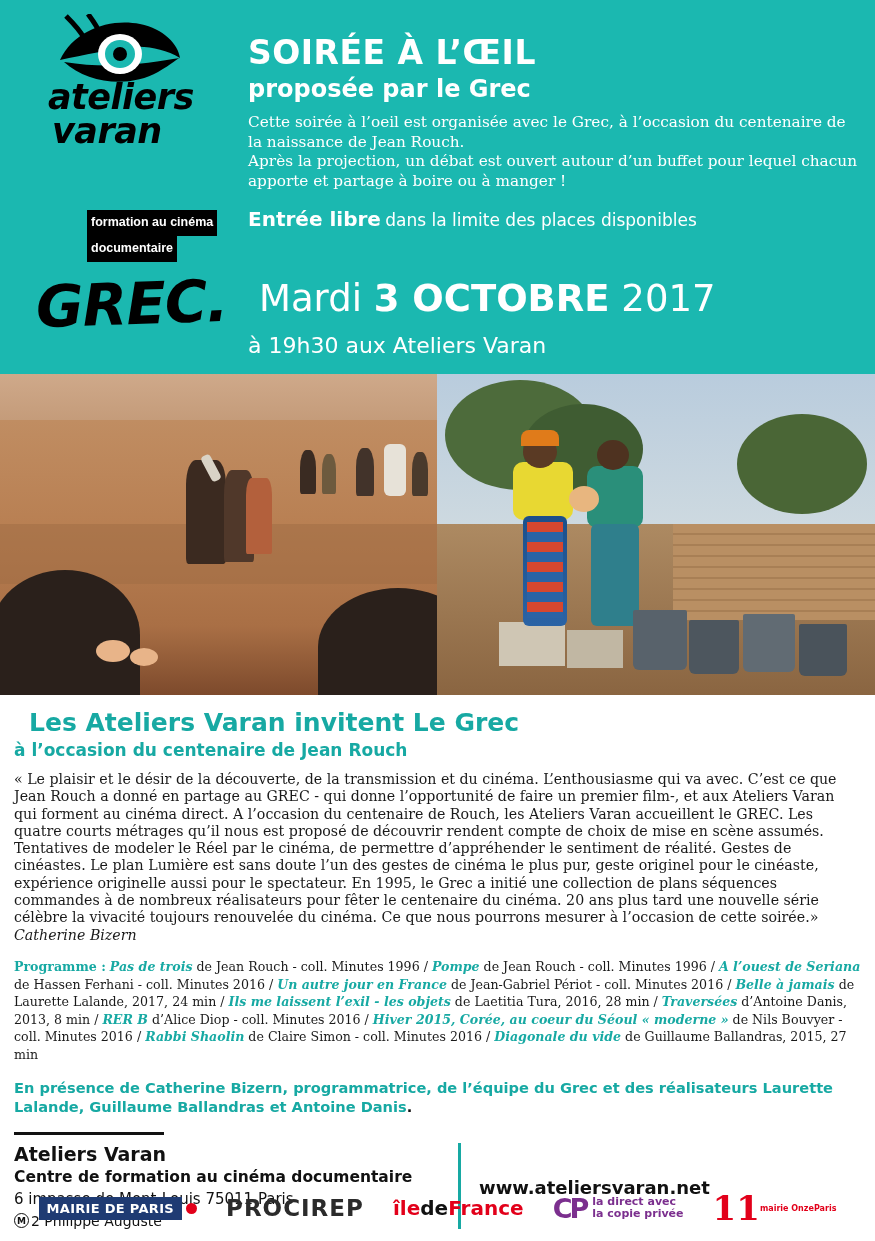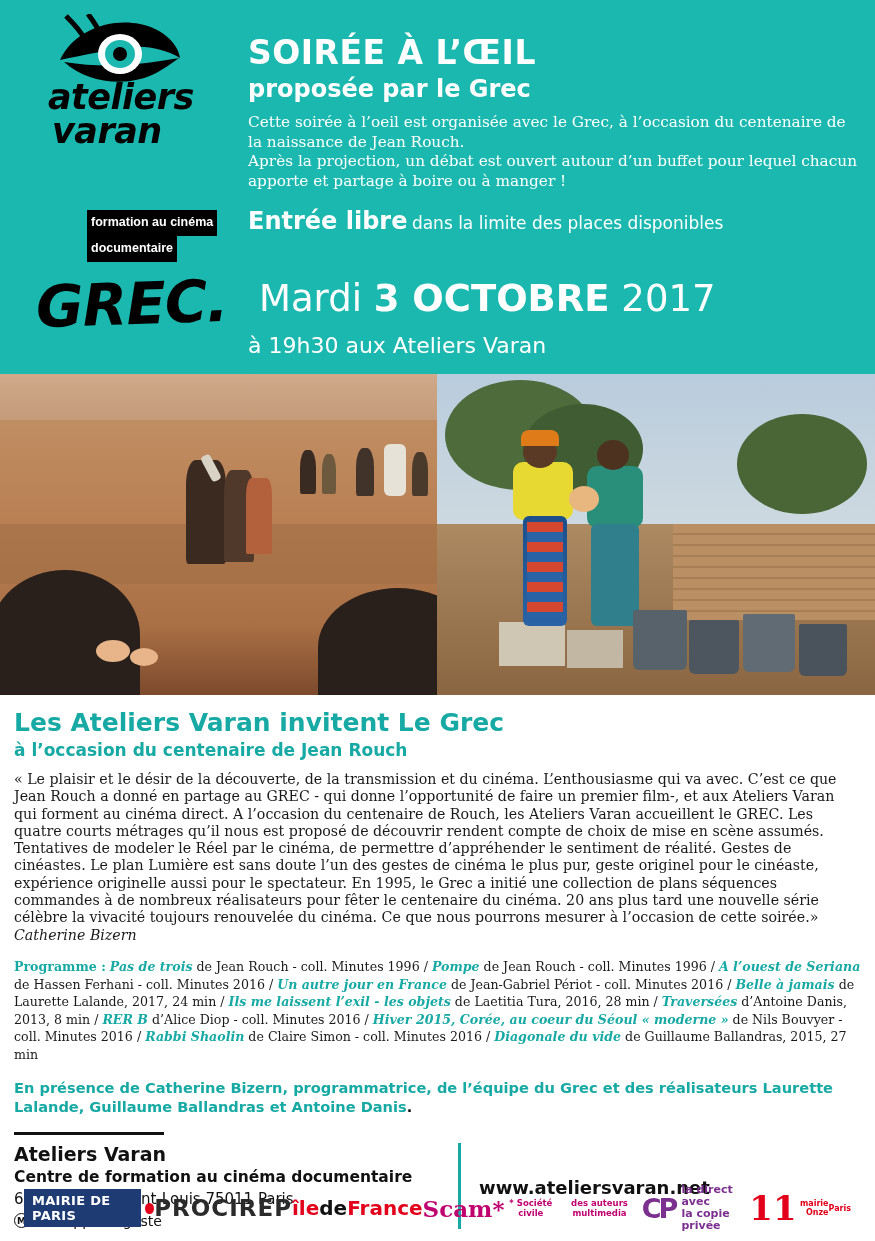--- a/index.html
+++ b/index.html
@@ -65,21 +65,21 @@
     margin-top: 2px;
   }
   .h-para {
     font-family: "DejaVu Serif", serif;
     font-size: 15.3px; line-height: 19.5px;
     margin-top: 9px;
   }
   .h-entree { margin-top: 16px; }
   .h-entree .big {
     font-family: "DejaVu Sans", sans-serif;
-    font-size: 24px; font-weight: bold;
+    font-size: 20px; font-weight: bold;
   }
   .h-entree .small {
     font-family: "DejaVu Sans", sans-serif;
     font-size: 17px;
   }
   .date-line {
     position: absolute; left: 259px; top: 278px;
     font-family: "DejaVu Sans", sans-serif;
     font-size: 37px; line-height: 42px;
     white-space: nowrap;
@@ -118,20 +118,21 @@
   .pr-person { position:absolute; }
   .pr-bucket { position:absolute; background:#58626b; border-radius:2px 2px 6px 6px; }
   .pr-block { position:absolute; background:#cfc6b4; }
 
   
   .main { position: relative; padding: 14px 14px 0 14px; }
   .m-title {
     font-family: "DejaVu Sans", sans-serif;
     font-size: 25px; font-weight: bold; color: #17a9a3;
     line-height: 28px;
+    margin-left: 15px;
   }
   .m-subtitle {
     font-family: "DejaVu Sans", sans-serif;
     font-size: 17px; font-weight: bold; color: #17a9a3;
     line-height: 20px; margin-top: 3px;
   }
   .m-body {
     font-family: "DejaVu Serif", serif;
     font-size: 14.2px; line-height: 17.3px;
     color: #1a1a1a; margin-top: 11px; text-align: left;
@@ -345,25 +346,20 @@
       <span class="sp-mairie-dot"></span>
     </div>
     <div class="sp">
       <span class="sp-procirep">PROCIREP</span>
     </div>
     <div class="sp sp-idf">
       <span>île</span>
         <span class="b">de</span>
         <span>France</span>
     </div>
-    <div class="sp sp-scam">
-      <div class="t1">Scam*</div>
-      <div class="t2">* Société civile</div>
-      <div class="t2">des auteurs multimedia</div>
-    </div>
     <div class="sp sp-cfc">
       <span class="mark">CP</span>
       <span class="txt">
         <span style="display:block">la direct avec</span>
         <span style="display:block">la copie privée</span>
       </span>
     </div>
     <div class="sp sp-m11">
       <div class="num">11</div>
       <div class="sub">mairie Onze</div>

